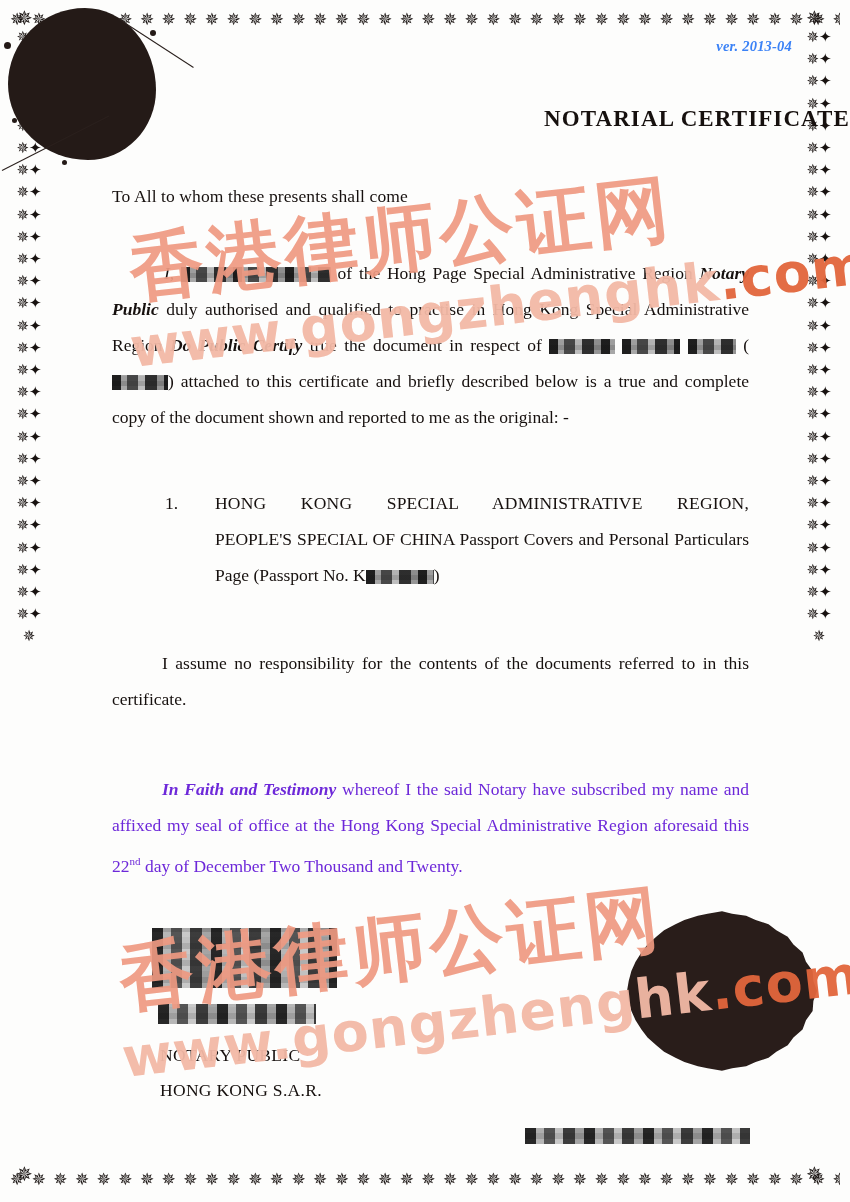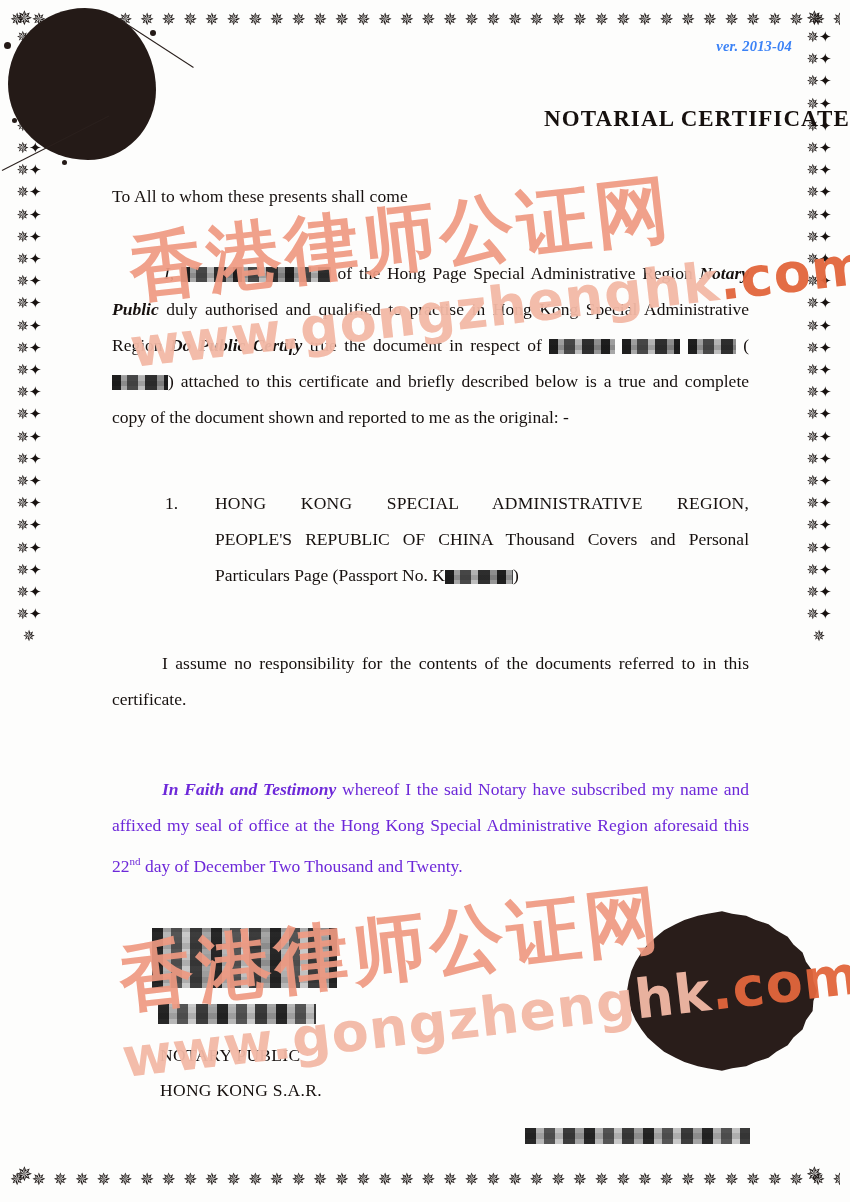--- a/index.html
+++ b/index.html
@@ -310,21 +310,21 @@
       <span>(</span><span class="mosaic" style="width:56px;height:15px;"></span><span>)</span>
       <span>attached to this certificate and briefly described below is a true and complete copy of the document shown and reported to me as the original: -</span>
     </p>
   </div>
 
   <div class="list-block">
     <div class="list-row">
       <div class="list-num">1.</div>
       <div class="list-text">
         <span class="spread">HONG KONG SPECIAL ADMINISTRATIVE REGION,</span>
-        <span>PEOPLE'S REPUBLIC OF CHINA Thousand Covers and Personal Particulars Page (Passport No. K</span><span class="mosaic" style="width:68px;height:14px;"></span><span>)</span>
+        <span>PEOPLE'S SPECIAL OF CHINA Passport Covers and Personal Particulars Page (Passport No. K</span><span class="mosaic" style="width:68px;height:14px;"></span><span>)</span>
       </div>
     </div>
   </div>
 
   <div class="para-assume">
     <span style="display:inline-block;width:50px;"></span><span>I assume no responsibility for the contents of the documents referred to in this certificate.</span>
   </div>
 
   <div class="para-faith">
     <span style="display:inline-block;width:50px;"></span><span class="it">In Faith and Testimony</span>

